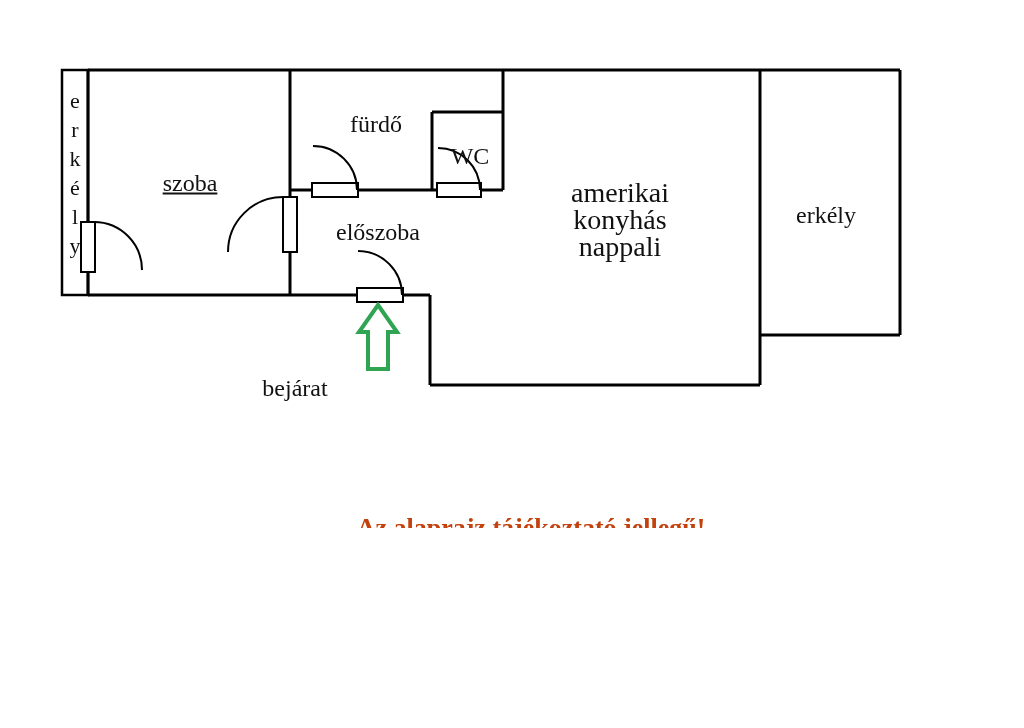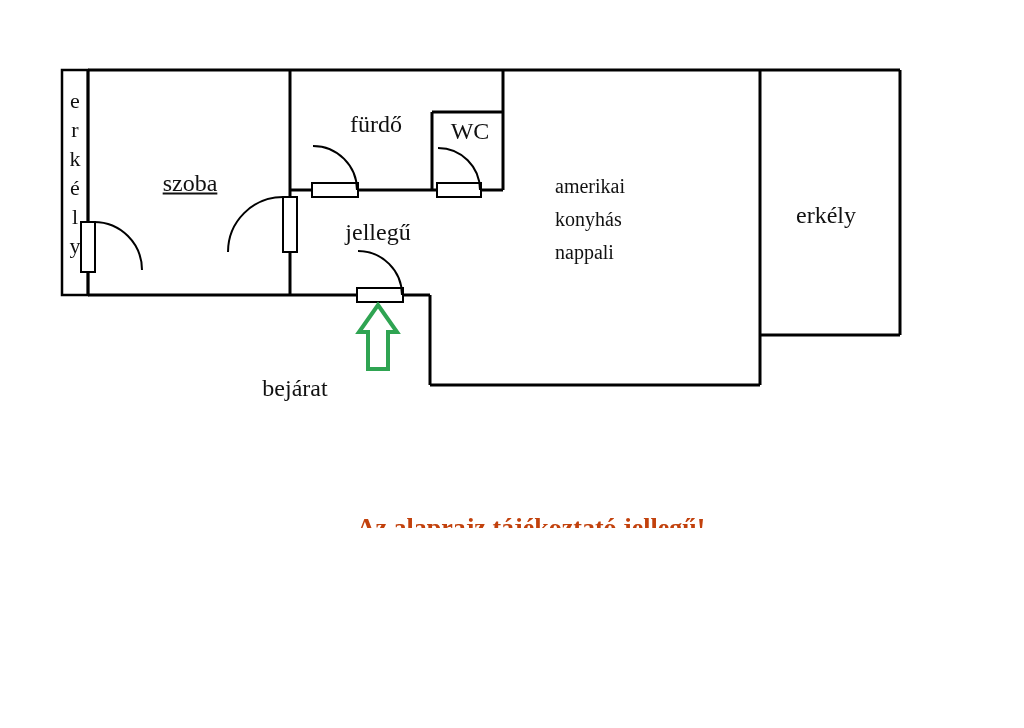--- a/index.html
+++ b/index.html
@@ -24,24 +24,24 @@
   .label {
     position: absolute;
     transform: translate(-50%, -50%);
     font-size: 24px;
     white-space: nowrap;
     color: #111111;
   }
   .label-multiline {
     position: absolute;
     transform: translate(-50%, -50%);
-    font-size: 20px;
+    font-size: 28px;
     width: 130px;
-    text-align: left;
-    line-height: 33px;
+    text-align: center;
+    line-height: 27px;
     white-space: normal;
   }
   .label-vertical {
     position: absolute;
     left: 69px;
     top: 86px;
     width: 12px;
     font-size: 22px;
     line-height: 29px;
     text-align: center;
@@ -109,23 +109,23 @@
 
     <path d="M378,305 L397,332 L388,332 L388,369 L368,369 L368,332 L359,332 Z" fill="#ffffff" stroke="#2fa452" stroke-width="4" stroke-linejoin="miter"></path>
   </svg>
 
   <div class="label-vertical">erkély</div>
 
   <div class="label" style="left:190px; top:183px;text-decoration:underline;">szoba</div>
 
   <div class="label" style="left:376px; top:124px;font-family:Liberation Serif, serif;">fürdő</div>
 
-  <div class="label" style="left:470px; top:131px;">WC</div>
+  <div class="label" style="left:470px; top:156px;">WC</div>
 
-  <div class="label" style="left:378px; top:232px;">jellegű</div>
+  <div class="label" style="left:378px; top:232px;">előszoba</div>
 
   <div class="label-multiline" style="left:620px; top:219px;">amerikai konyhás nappali</div>
 
   <div class="label" style="left:826px; top:215px;">erkély</div>
 
   <div class="label" style="left:295px; top:340px;margin-top:48px;">bejárat</div>
 
   <div class="disclaimer">Az alaprajz tájékoztató jellegű!</div>
 
 </div>

